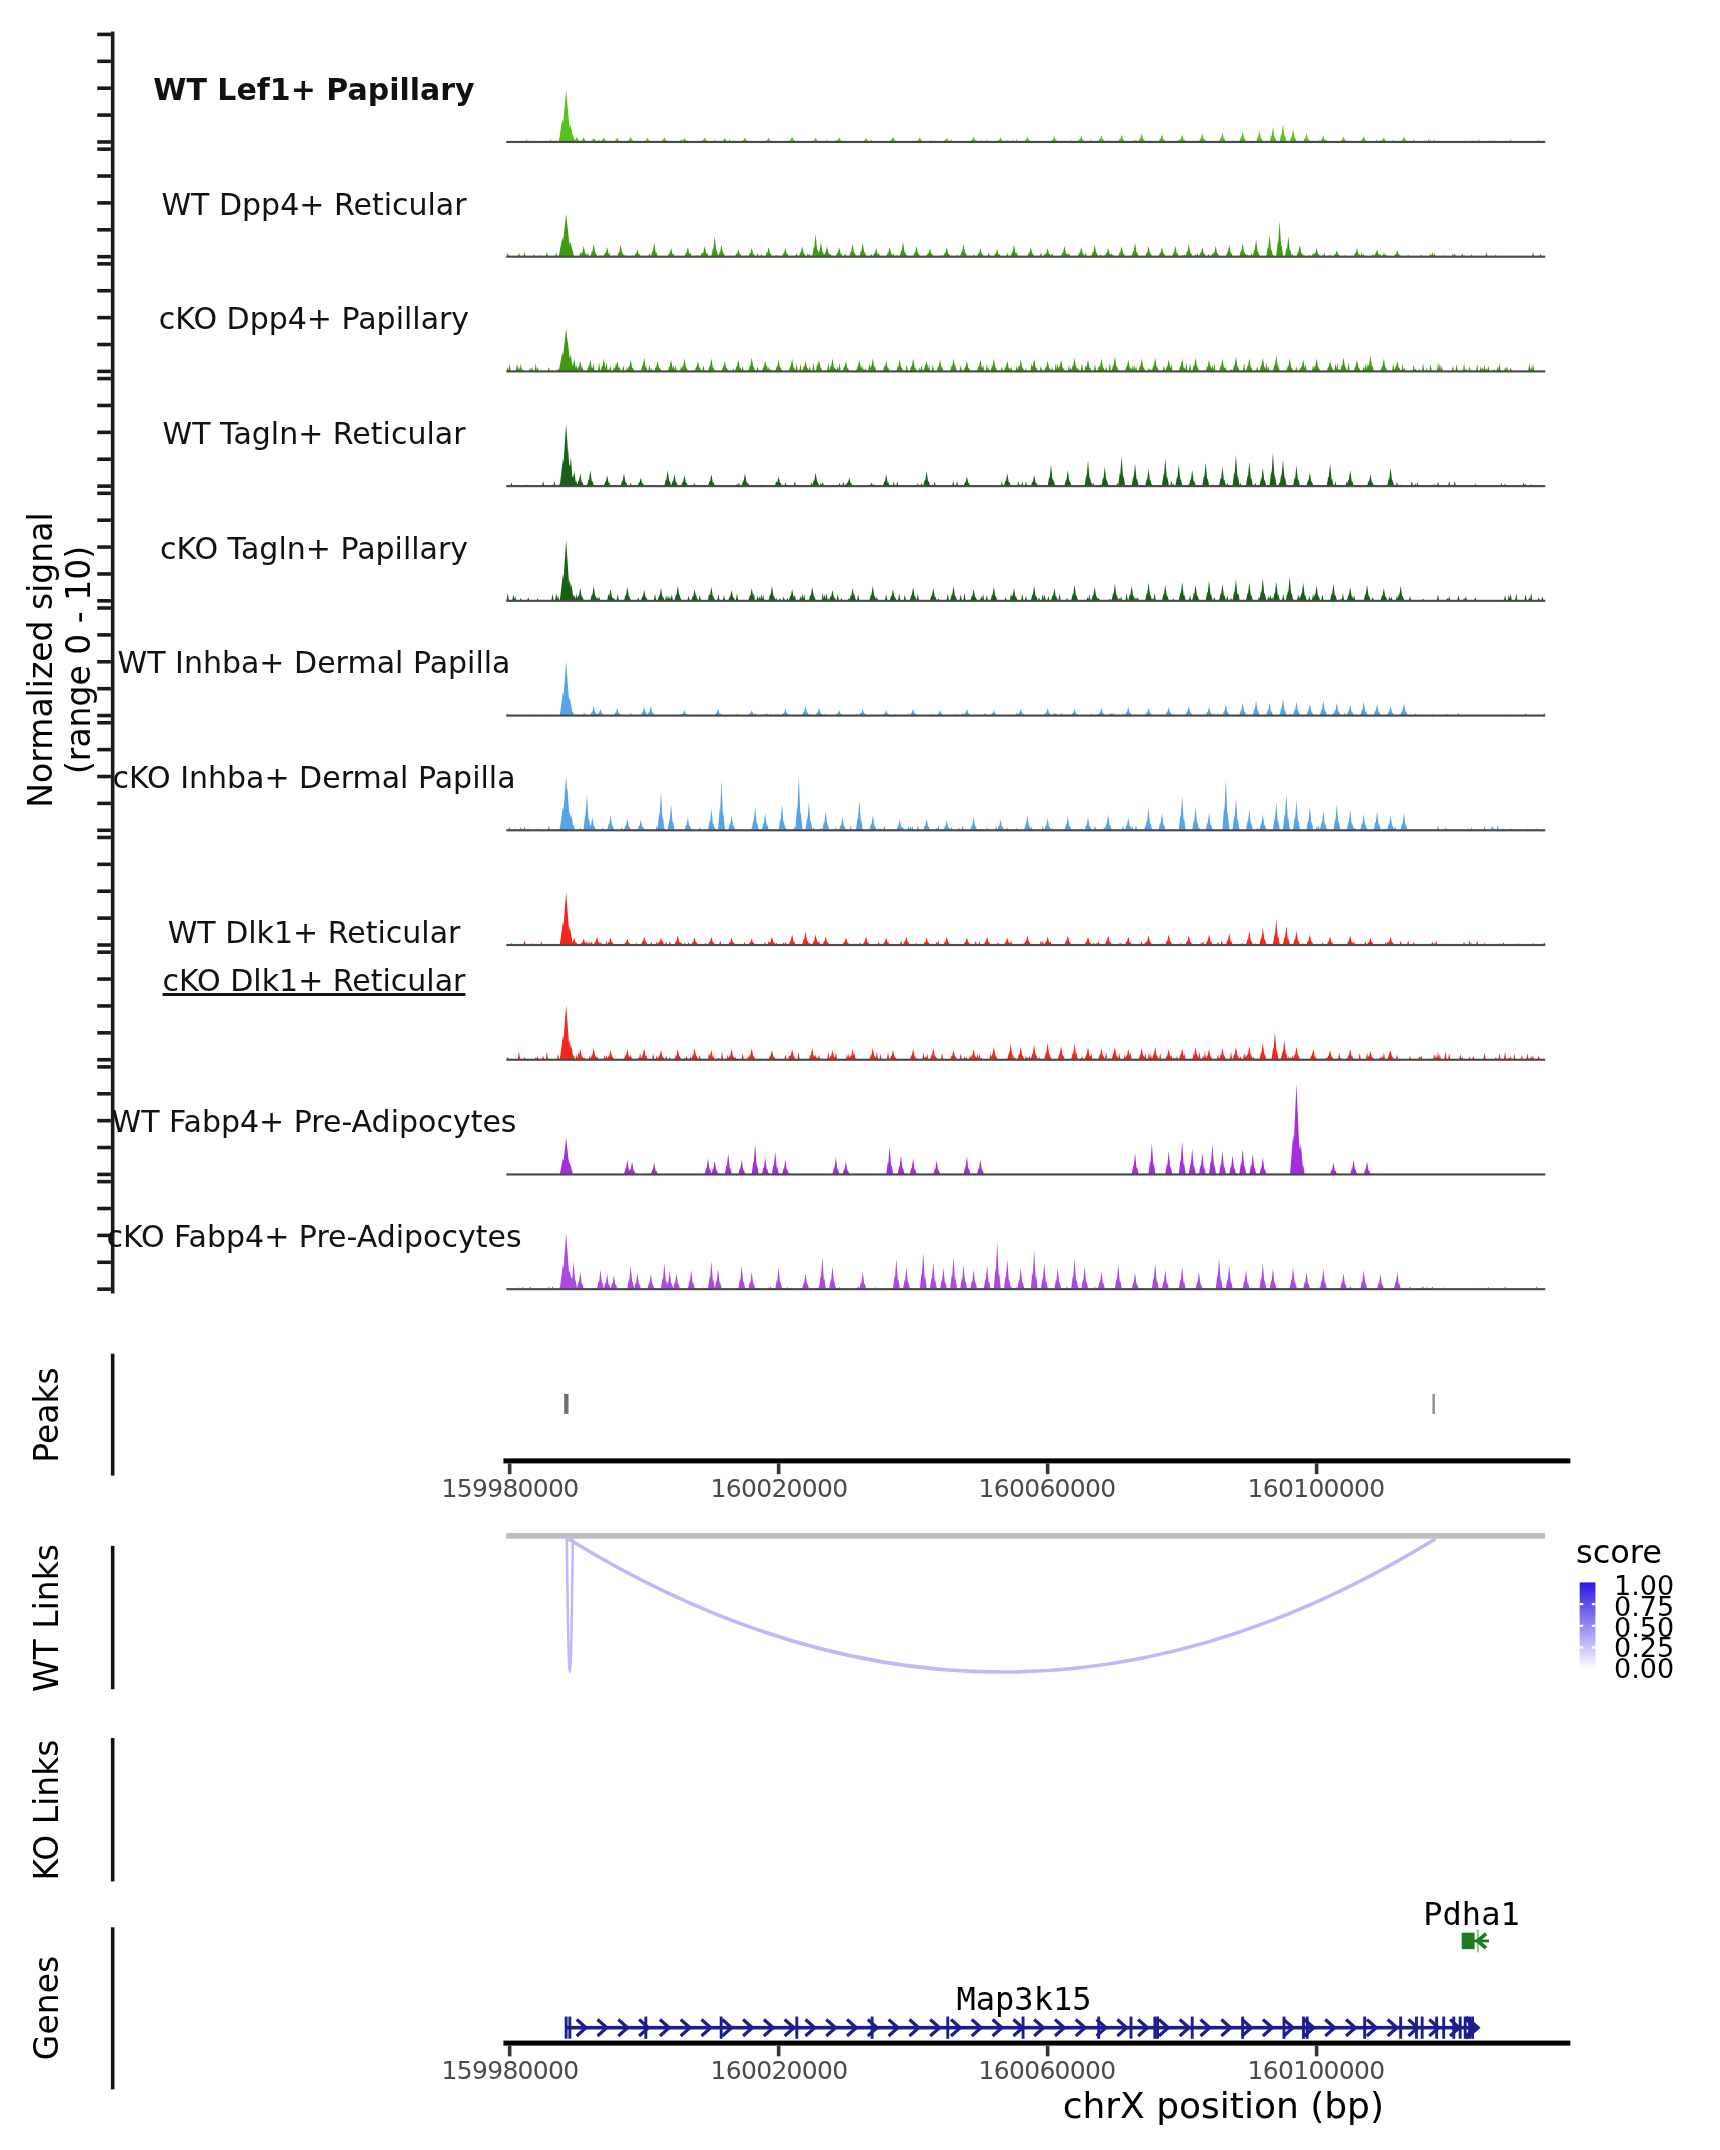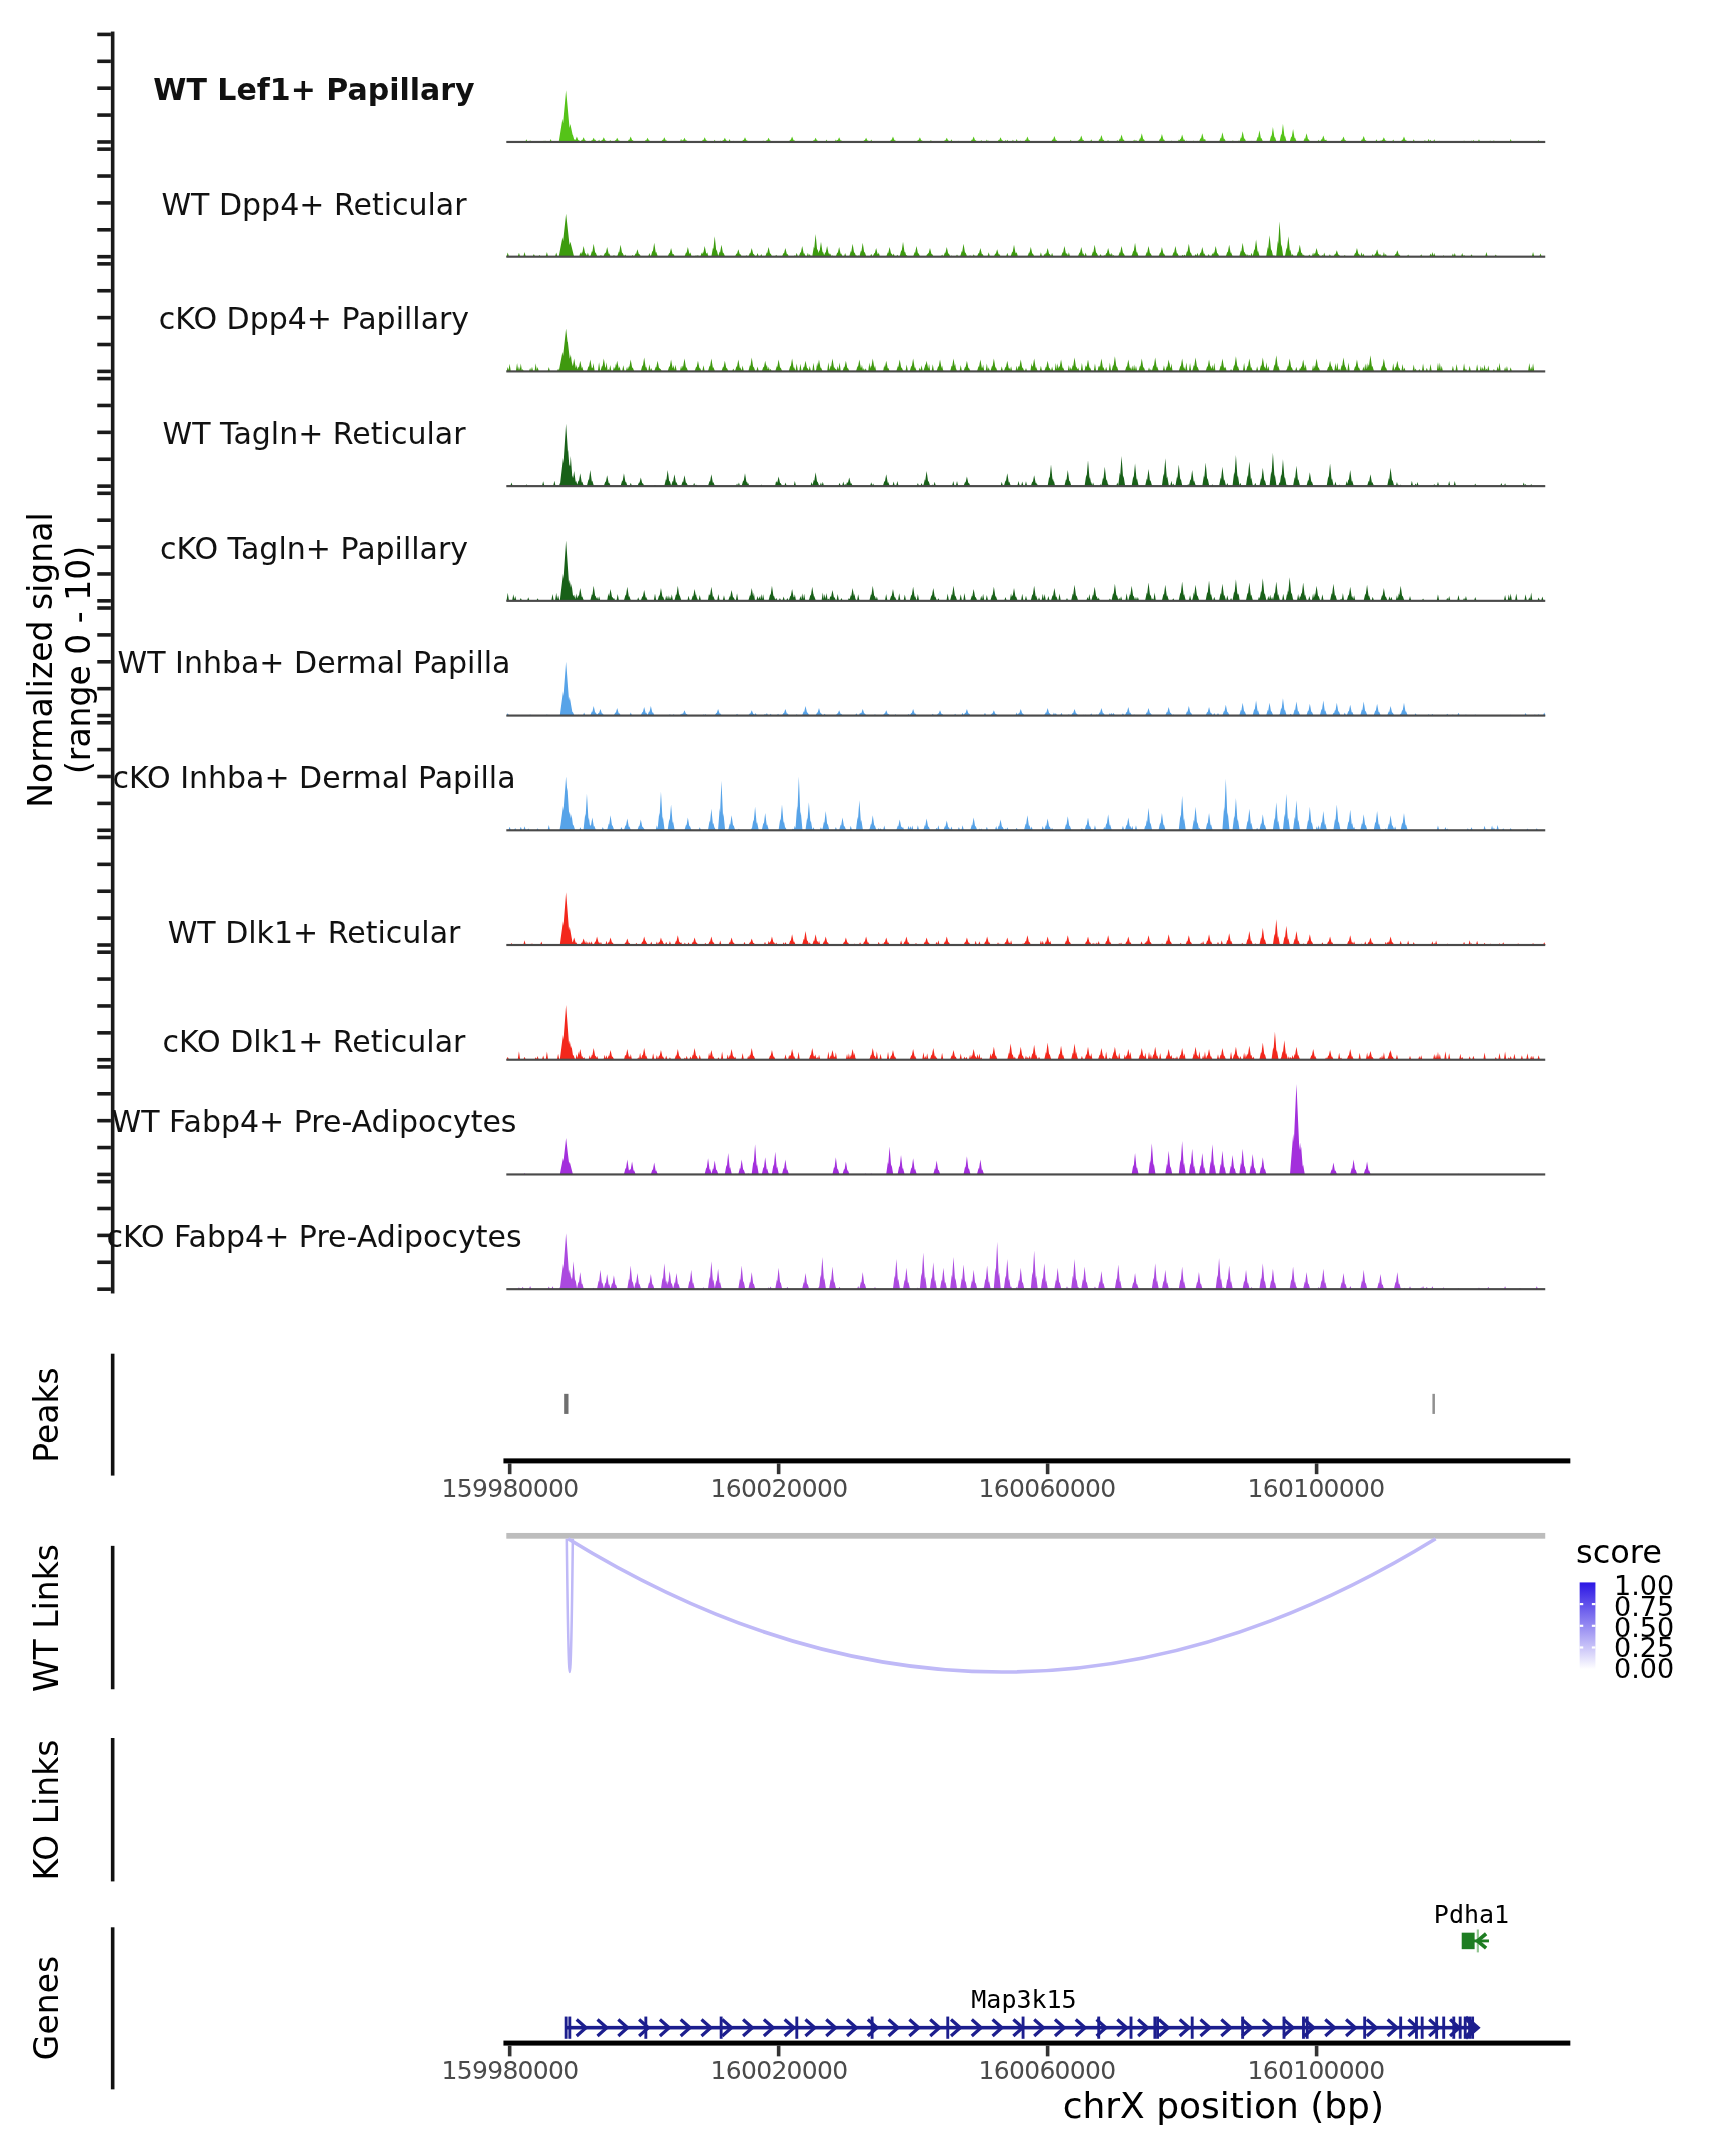--- a/index.html
+++ b/index.html
@@ -3,21 +3,21 @@
 <meta charset="utf-8">
 <style>
   html,body{margin:0;padding:0;background:#ffffff;}
   #fig{position:relative;width:1721px;height:2151px;background:#ffffff;overflow:hidden;
        font-family:"DejaVu Sans","Liberation Sans",sans-serif;color:#000;}
   #gfx{position:absolute;left:0;top:0;}
   .lbl{position:absolute;text-align:center;line-height:42px;font-size:30px;color:#111;white-space:nowrap;}
   .vlabel{position:absolute;text-align:center;line-height:42px;font-size:33px;color:#000;
           transform:rotate(-90deg);transform-origin:center;white-space:nowrap;}
   .tick{position:absolute;text-align:center;font-size:25px;line-height:32px;color:#4a4a4a;letter-spacing:-0.7px;}
-  .genelbl{position:absolute;text-align:center;font-size:25px;line-height:27px;color:#000;
+  .genelbl{position:absolute;text-align:center;font-size:32px;line-height:27px;color:#000;
            font-family:"DejaVu Sans Mono","Liberation Mono",monospace;}
   .axtitle{position:absolute;text-align:right;font-size:36px;line-height:42px;color:#000;}
   .legtitle{position:absolute;font-size:32px;line-height:36px;color:#000;text-align:left;}
   .legtick{position:absolute;font-size:27px;line-height:32px;color:#000;text-align:left;}
 </style>
 </head>
 <body>
 
 <div id="fig">
   <svg id="gfx" width="1721" height="2151" viewBox="0 0 2400 3000">
@@ -240,21 +240,21 @@
   <div class="vlabel" style="left:-351px;top:639px;width:860px;">(range 0 - 10)</div>
 
   <div class="lbl" style="left:27px;top:69px;width:574px;font-weight:bold;">WT Lef1+ Papillary</div>
   <div class="lbl" style="left:27px;top:184px;width:574px;">WT Dpp4+ Reticular</div>
   <div class="lbl" style="left:27px;top:298px;width:574px;">cKO Dpp4+ Papillary</div>
   <div class="lbl" style="left:27px;top:413px;width:574px;">WT Tagln+ Reticular</div>
   <div class="lbl" style="left:27px;top:528px;width:574px;">cKO Tagln+ Papillary</div>
   <div class="lbl" style="left:27px;top:757px;width:574px;">cKO Inhba+ Dermal Papilla</div>
   <div class="lbl" style="left:27px;top:642px;width:574px;">WT Inhba+ Dermal Papilla</div>
   <div class="lbl" style="left:27px;top:912px;width:574px;">WT Dlk1+ Reticular</div>
-  <div class="lbl" style="left:27px;top:1021px;width:574px;">cKO Dlk1+ Reticular</div>
+  <div class="lbl" style="left:27px;top:960px;width:574px;text-decoration:underline;">cKO Dlk1+ Reticular</div>
   <div class="lbl" style="left:27px;top:1101px;width:574px;">WT Fabp4+ Pre-Adipocytes</div>
   <div class="lbl" style="left:27px;top:1216px;width:574px;">cKO Fabp4+ Pre-Adipocytes</div>
 
   <div class="vlabel" style="left:-97px;top:1394px;width:287px;">Peaks</div>
   <div class="vlabel" style="left:-97px;top:1597px;width:287px;">WT Links</div>
   <div class="vlabel" style="left:-97px;top:1789px;width:287px;">KO Links</div>
   <div class="vlabel" style="left:-97px;top:1987px;width:287px;">Genes</div>
 
   <div class="tick" style="left:381px;top:1473px;width:258px;">159980000</div>
   <div class="tick" style="left:650px;top:1473px;width:258px;">160020000</div>

